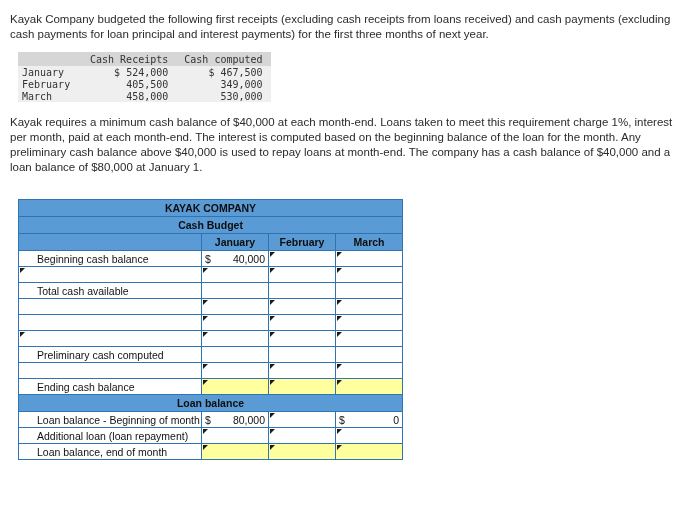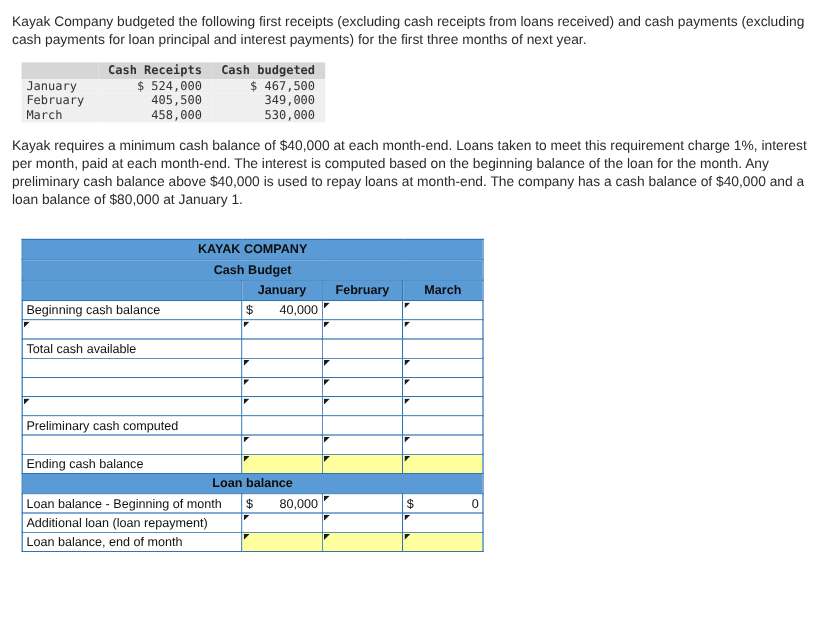--- a/index.html
+++ b/index.html
@@ -7,52 +7,52 @@
   html,body { background:#ffffff; }
   body { width:700px; height:526px; overflow:hidden; position:relative;
          font-family:"Liberation Sans", sans-serif; color:#2b2b2b; }
   .page { padding:12px 14px 0 10px; }
   .para { font-size:11.5px; line-height:15px; margin-bottom:10px; max-width:676px; }
   .red  { color:var(--red); font-weight:bold; }
 
   
   .receipts { border-collapse:collapse; margin:2px 0 13px 8px;
               font-family:"DejaVu Sans Mono", monospace; font-size:10px; color:#333; }
-  .receipts th { background:var(--g1); font-weight:bold; height:14px; }
+  .receipts th { background:var(--g1); font-weight:normal; height:14px; }
   .receipts td { background:var(--g2); height:12px; }
   .receipts .num { text-align:right; padding:0 8px; min-width:92px; }
   .receipts th:first-child, .receipts td:first-child { width:64px; text-align:left; padding:0 4px; }
 
   
   .budget { border-collapse:collapse; margin-left:8px; table-layout:fixed; width:384px;
             font-size:10.5px; color:#111;margin-top:24px; }
   .budget td { border:1px solid var(--bd); height:16px; padding:0 3px; position:relative;
                background:#fff; overflow:hidden; white-space:nowrap; }
   .budget td.hdr { background:var(--hdr); text-align:center; font-weight:bold; color:#0d0d0d; height:17px; }
-  .budget td.lbl { text-align:left; padding-left:3px; }
+  .budget td.lbl { text-align:left; padding-left:18px; }
   .budget td.cell { text-align:right; }
   .budget .pfx { float:left; }
   .budget td.yellow { background:var(--yl); }
   .budget td.marker::before { content:""; position:absolute; top:1px; left:1px;
             width:5px; height:5px; background:#1a1a1a;
             clip-path:polygon(0 0, 100% 0, 0 100%); }
 </style>
 </head>
 <body>
 
 <div class="page">
 
   <p class="para">Kayak Company budgeted the following first receipts (excluding cash receipts from loans received) and cash payments (excluding cash payments for loan principal and interest payments) for the first three months of next year.</p>
 
   <table class="receipts">
     <tbody>
         <tr>
       <th></th>
       <th class="num">Cash Receipts</th>
-      <th class="num">Cash budgeted</th>
+      <th class="num">Cash computed</th>
     </tr>
     <tr>
       <td>January</td>
       <td class="num">$ 524,000</td>
       <td class="num">$ 467,500</td>
     </tr>
     <tr>
       <td>February</td>
       <td class="num">405,500</td>
       <td class="num">349,000</td>

